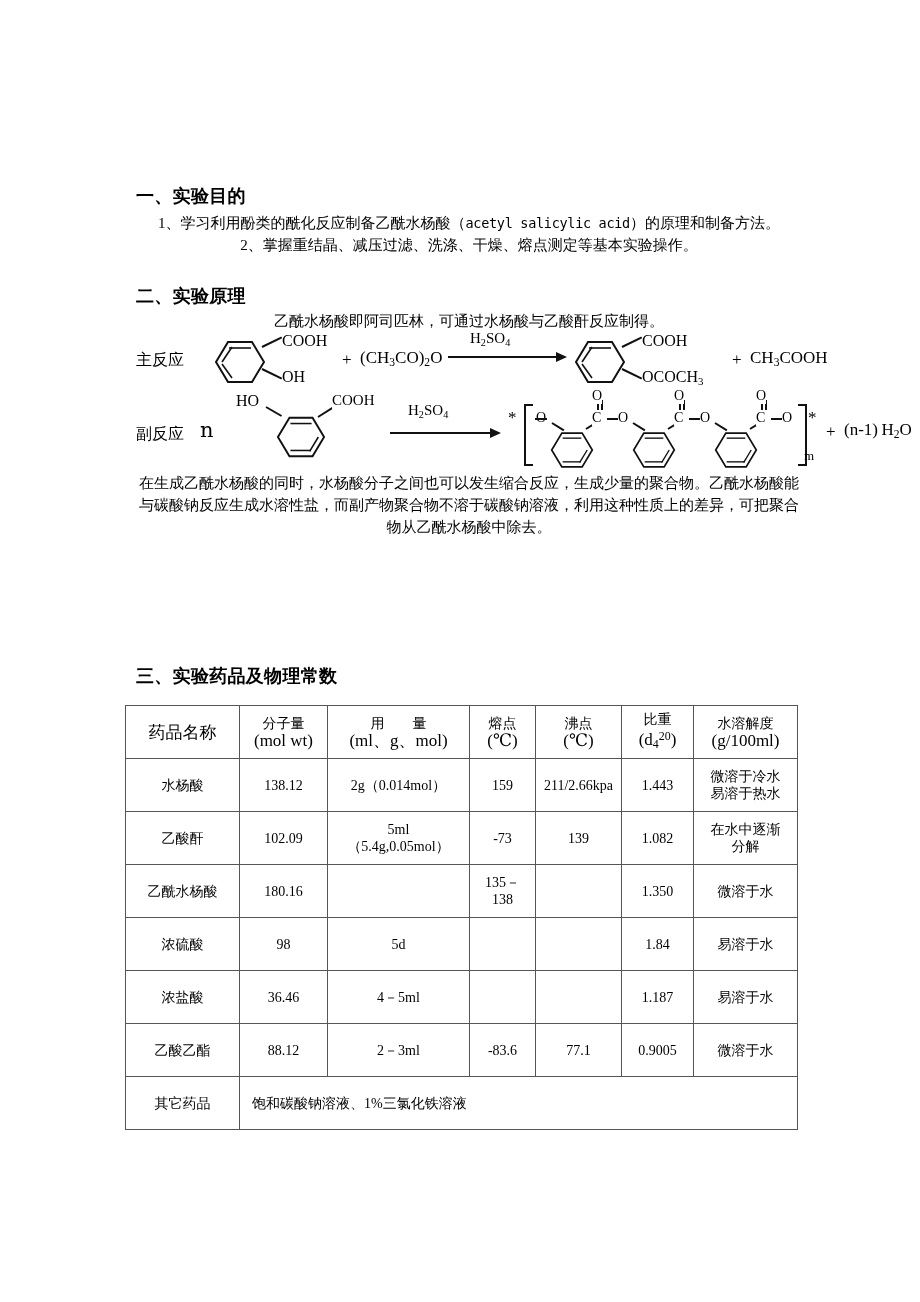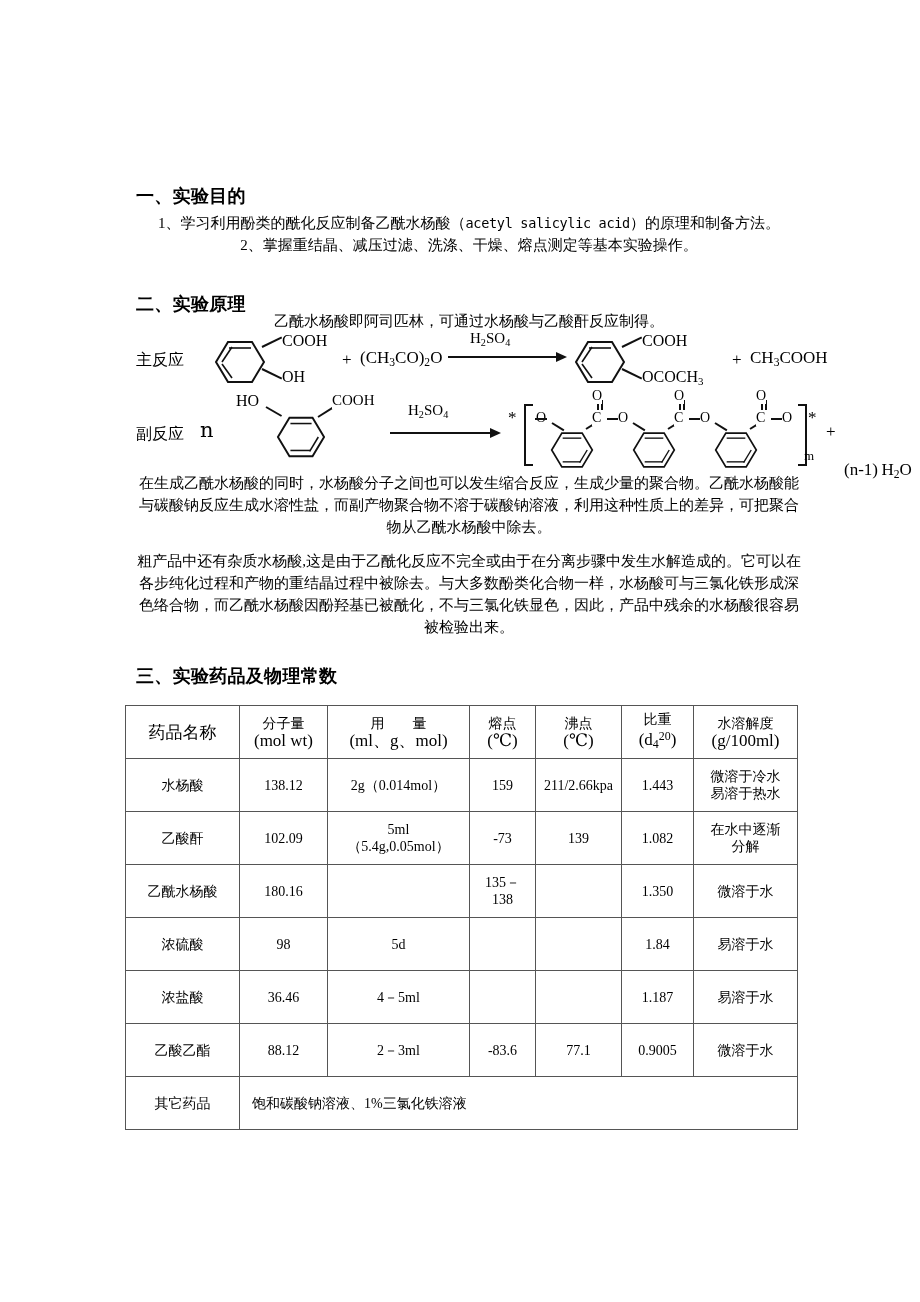--- a/index.html
+++ b/index.html
@@ -147,21 +147,21 @@
 
 <div class="page">
 
 
   <div class="section-head" style="top:184px;">一、实验目的</div>
 
   <div class="para" style="top:212px;"><span>1、学习利用酚类的酰化反应制备乙酰水杨酸（</span><span class="mono-inline">acetyl salicylic acid</span><span>）的原理和制备方法。</span></div>
 
   <div class="para" style="top:234px;">2、掌握重结晶、减压过滤、洗涤、干燥、熔点测定等基本实验操作。</div>
 
-  <div class="section-head" style="top:292px;">二、实验原理</div>
+  <div class="section-head" style="top:284px;">二、实验原理</div>
 
   <div class="para" style="top:310px;">乙酰水杨酸即阿司匹林，可通过水杨酸与乙酸酐反应制得。</div>
 
   <div class="scheme" style="top:332px; width:672px; height:62px;">
 
     <div class="rx-label" style="left:0px; top:18px;">主反应</div>
 
     <svg class="ring" style="left:78px; top:4px;" width="52" height="52" viewBox="0 0 52 52">
       <polygon points="14,6 38,6 50,26 38,46 14,46 2,26" fill="none" stroke="#111" stroke-width="2"></polygon>
       <line x1="15" y1="12" x2="37" y2="12" stroke="#111" stroke-width="1.6"></line>
@@ -264,26 +264,25 @@
     <div class="bond" style="left:629px; top:4px; width:2px; height:10px;"></div>
     <div class="atom" style="left:620px; top:-8px; font-size:14px;">O</div>
     <div class="bond" style="left:635px; top:22px; width:12px; height:2px;"></div>
     <div class="atom" style="left:646px; top:14px; font-size:14px;">O</div>
 
     <div class="bracket right" style="left:662px; top:8px; height:58px;"></div>
     <div class="star" style="left:672px; top:12px;">*</div>
     <div class="sub-m" style="left:668px; top:52px;">m</div>
 
     <div class="formula" style="left:690px; top:26px;">+</div>
-    <div class="formula" style="left:708px; top:24px;margin-top:40px;">(n-1) H<sub>2</sub>O</div>
+    <div class="formula" style="left:708px; top:24px;">(n-1) H<sub>2</sub>O</div>
   </div>
 
   <div class="para" style="top:472px;">在生成乙酰水杨酸的同时，水杨酸分子之间也可以发生缩合反应，生成少量的聚合物。乙酰水杨酸能与碳酸钠反应生成水溶性盐，而副产物聚合物不溶于碳酸钠溶液，利用这种性质上的差异，可把聚合物从乙酰水杨酸中除去。</div>
 
-  <div class="para" style="top:550px;">粗产品中还有杂质水杨酸,这是由于乙酰化反应不完全或由于在分离步骤中发生水解造成的。它可以在各步纯化过程和产物的重结晶过程中被除去。与大多数酚类化合物一样，水杨酸可与三氯化铁形成深色络合物，而乙酰水杨酸因酚羟基已被酰化，不与三氯化铁显色，因此，产品中残余的水杨酸很容易被检验出来。</div>
 
   <div class="section-head" style="top:664px;">三、实验药品及物理常数</div>
 
   <table class="chem-table">
     <colgroup>
       <col style="width:114px">
       <col style="width:88px">
       <col style="width:142px">
       <col style="width:66px">
       <col style="width:86px">

